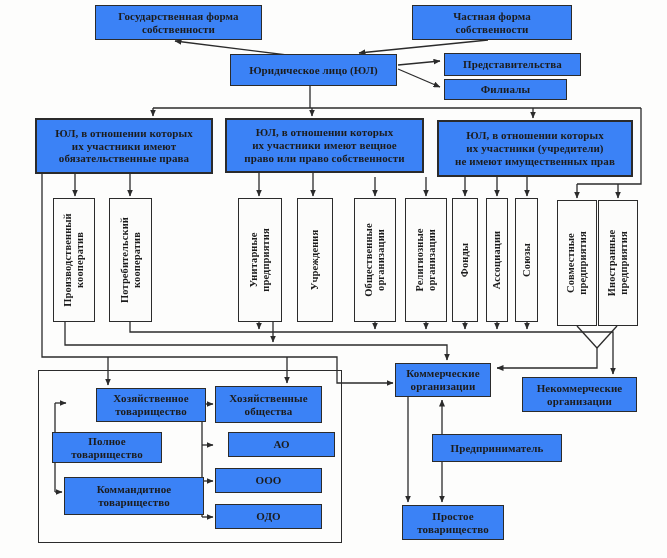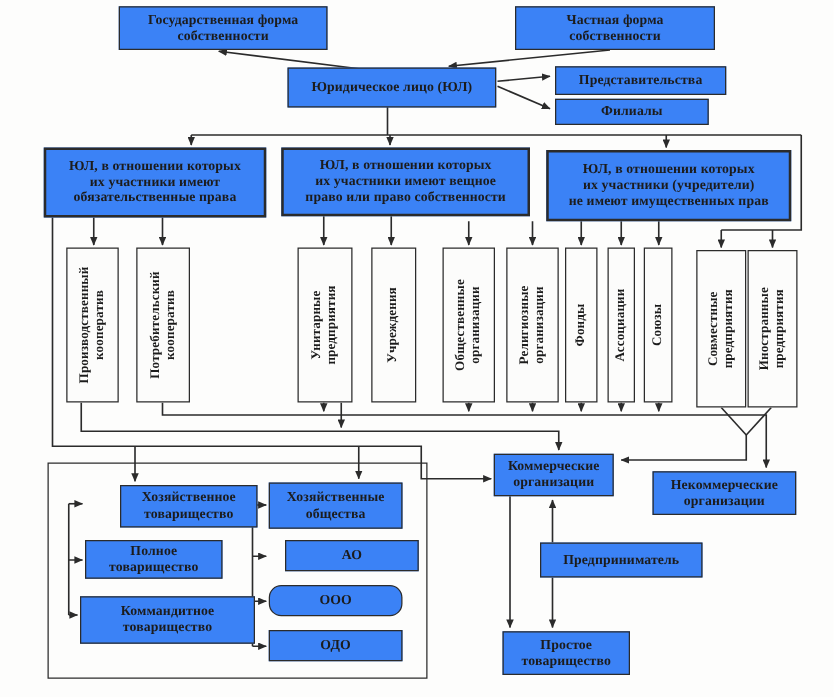--- a/index.html
+++ b/index.html
@@ -153,29 +153,29 @@
     </div>
   <div class="vb" style="left:598px;top:200px;width:40px;height:126px;">
     <div>Иностранные
 предприятия</div>
     </div>
 
   <div class="frame" style="left:38px;top:370px;width:304px;height:173px;"></div>
 
   <div class="bx" style="left:68px;top:388px;width:110px;height:34px;margin-left:28px;">Хозяйственное
 товарищество</div>
-  <div class="bx" style="left:68px;top:432px;width:110px;height:31px;">Полное
+  <div class="bx" style="left:52px;top:432px;width:110px;height:31px;">Полное
 товарищество</div>
   <div class="bx" style="left:64px;top:477px;width:140px;height:38px;">Коммандитное
 товарищество</div>
 
   <div class="bx" style="left:215px;top:386px;width:107px;height:37px;">Хозяйственные
 общества</div>
   <div class="bx" style="left:228px;top:432px;width:107px;height:25px;">АО</div>
-  <div class="bx" style="left:215px;top:468px;width:107px;height:25px;border-radius:10px;">ООО</div>
+  <div class="bx" style="left:215px;top:468px;width:107px;height:25px;">ООО</div>
   <div class="bx" style="left:215px;top:504px;width:107px;height:25px;">ОДО</div>
 
   <div class="bx" style="left:395px;top:363px;width:96px;height:34px;">Коммерческие
 организации</div>
   <div class="bx" style="left:522px;top:377px;width:115px;height:35px;">Некоммерческие
 организации</div>
   <div class="bx" style="left:432px;top:434px;width:130px;height:28px;">Предприниматель</div>
   <div class="bx" style="left:402px;top:505px;width:102px;height:35px;">Простое
 товарищество</div>
 

